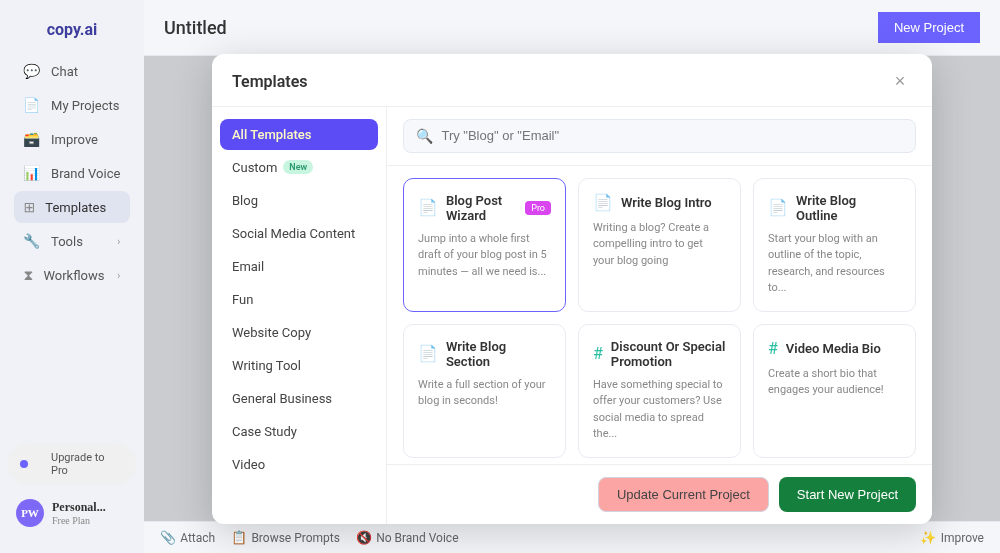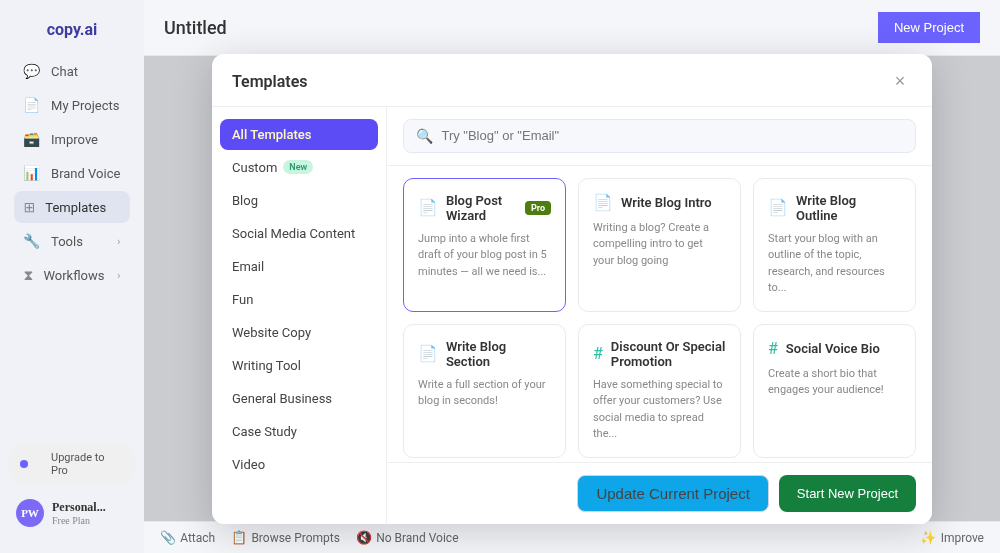--- a/index.html
+++ b/index.html
@@ -295,48 +295,48 @@
     }
     .template-icon.blue { color: #5b8def; }
     .template-icon.teal { color: #2bbfa4; }
     .template-name {
       font-size: 13px;
       font-weight: 600;
       color: #333;
       flex: 1;
     }
     .pro-badge {
-      background: #4d7c0f;
+      background: #d946ef;
       color: white;
       font-size: 9px;
-      font-weight: 700;
+      font-weight: 400;
       padding: 2px 6px;
       border-radius: 4px;
     }
     .template-desc {
       font-size: 11px;
       color: #888;
       line-height: 1.5;
     }
 
     
     .modal-footer {
       padding: 12px 16px;
       border-top: 1px solid #eee;
       display: flex;
       justify-content: flex-end;
       gap: 10px;
       background: white;
     }
     .btn-secondary {
-      background: #0ea5e9;
+      background: #fca5a5;
       border: 1.5px solid #d0d4e0;
       border-radius: 8px;
       padding: 9px 18px;
-      font-size: 15px;
+      font-size: 13px;
       font-weight: 500;
       color: #444;
       cursor: pointer;
     }
     .btn-primary {
       background: #15803d;
       border: none;
       border-radius: 8px;
       padding: 9px 18px;
       font-size: 13px;
@@ -509,21 +509,21 @@
                   <div class="template-card-header">
                     <span class="template-icon teal">#</span>
                     <span class="template-name">Discount Or Special Promotion</span>
                   </div>
                   <div class="template-desc">Have something special to offer your customers? Use social media to spread the...</div>
                 </div>
 
                 <div class="template-card">
                   <div class="template-card-header">
                     <span class="template-icon teal">#</span>
-                    <span class="template-name">Social Voice Bio</span>
+                    <span class="template-name">Video Media Bio</span>
                   </div>
                   <div class="template-desc">Create a short bio that engages your audience!</div>
                 </div>
 
               </div>
 
               <div class="modal-footer">
                 <button class="btn-secondary">Update Current Project</button>
                 <button class="btn-primary">Start New Project</button>
               </div>

